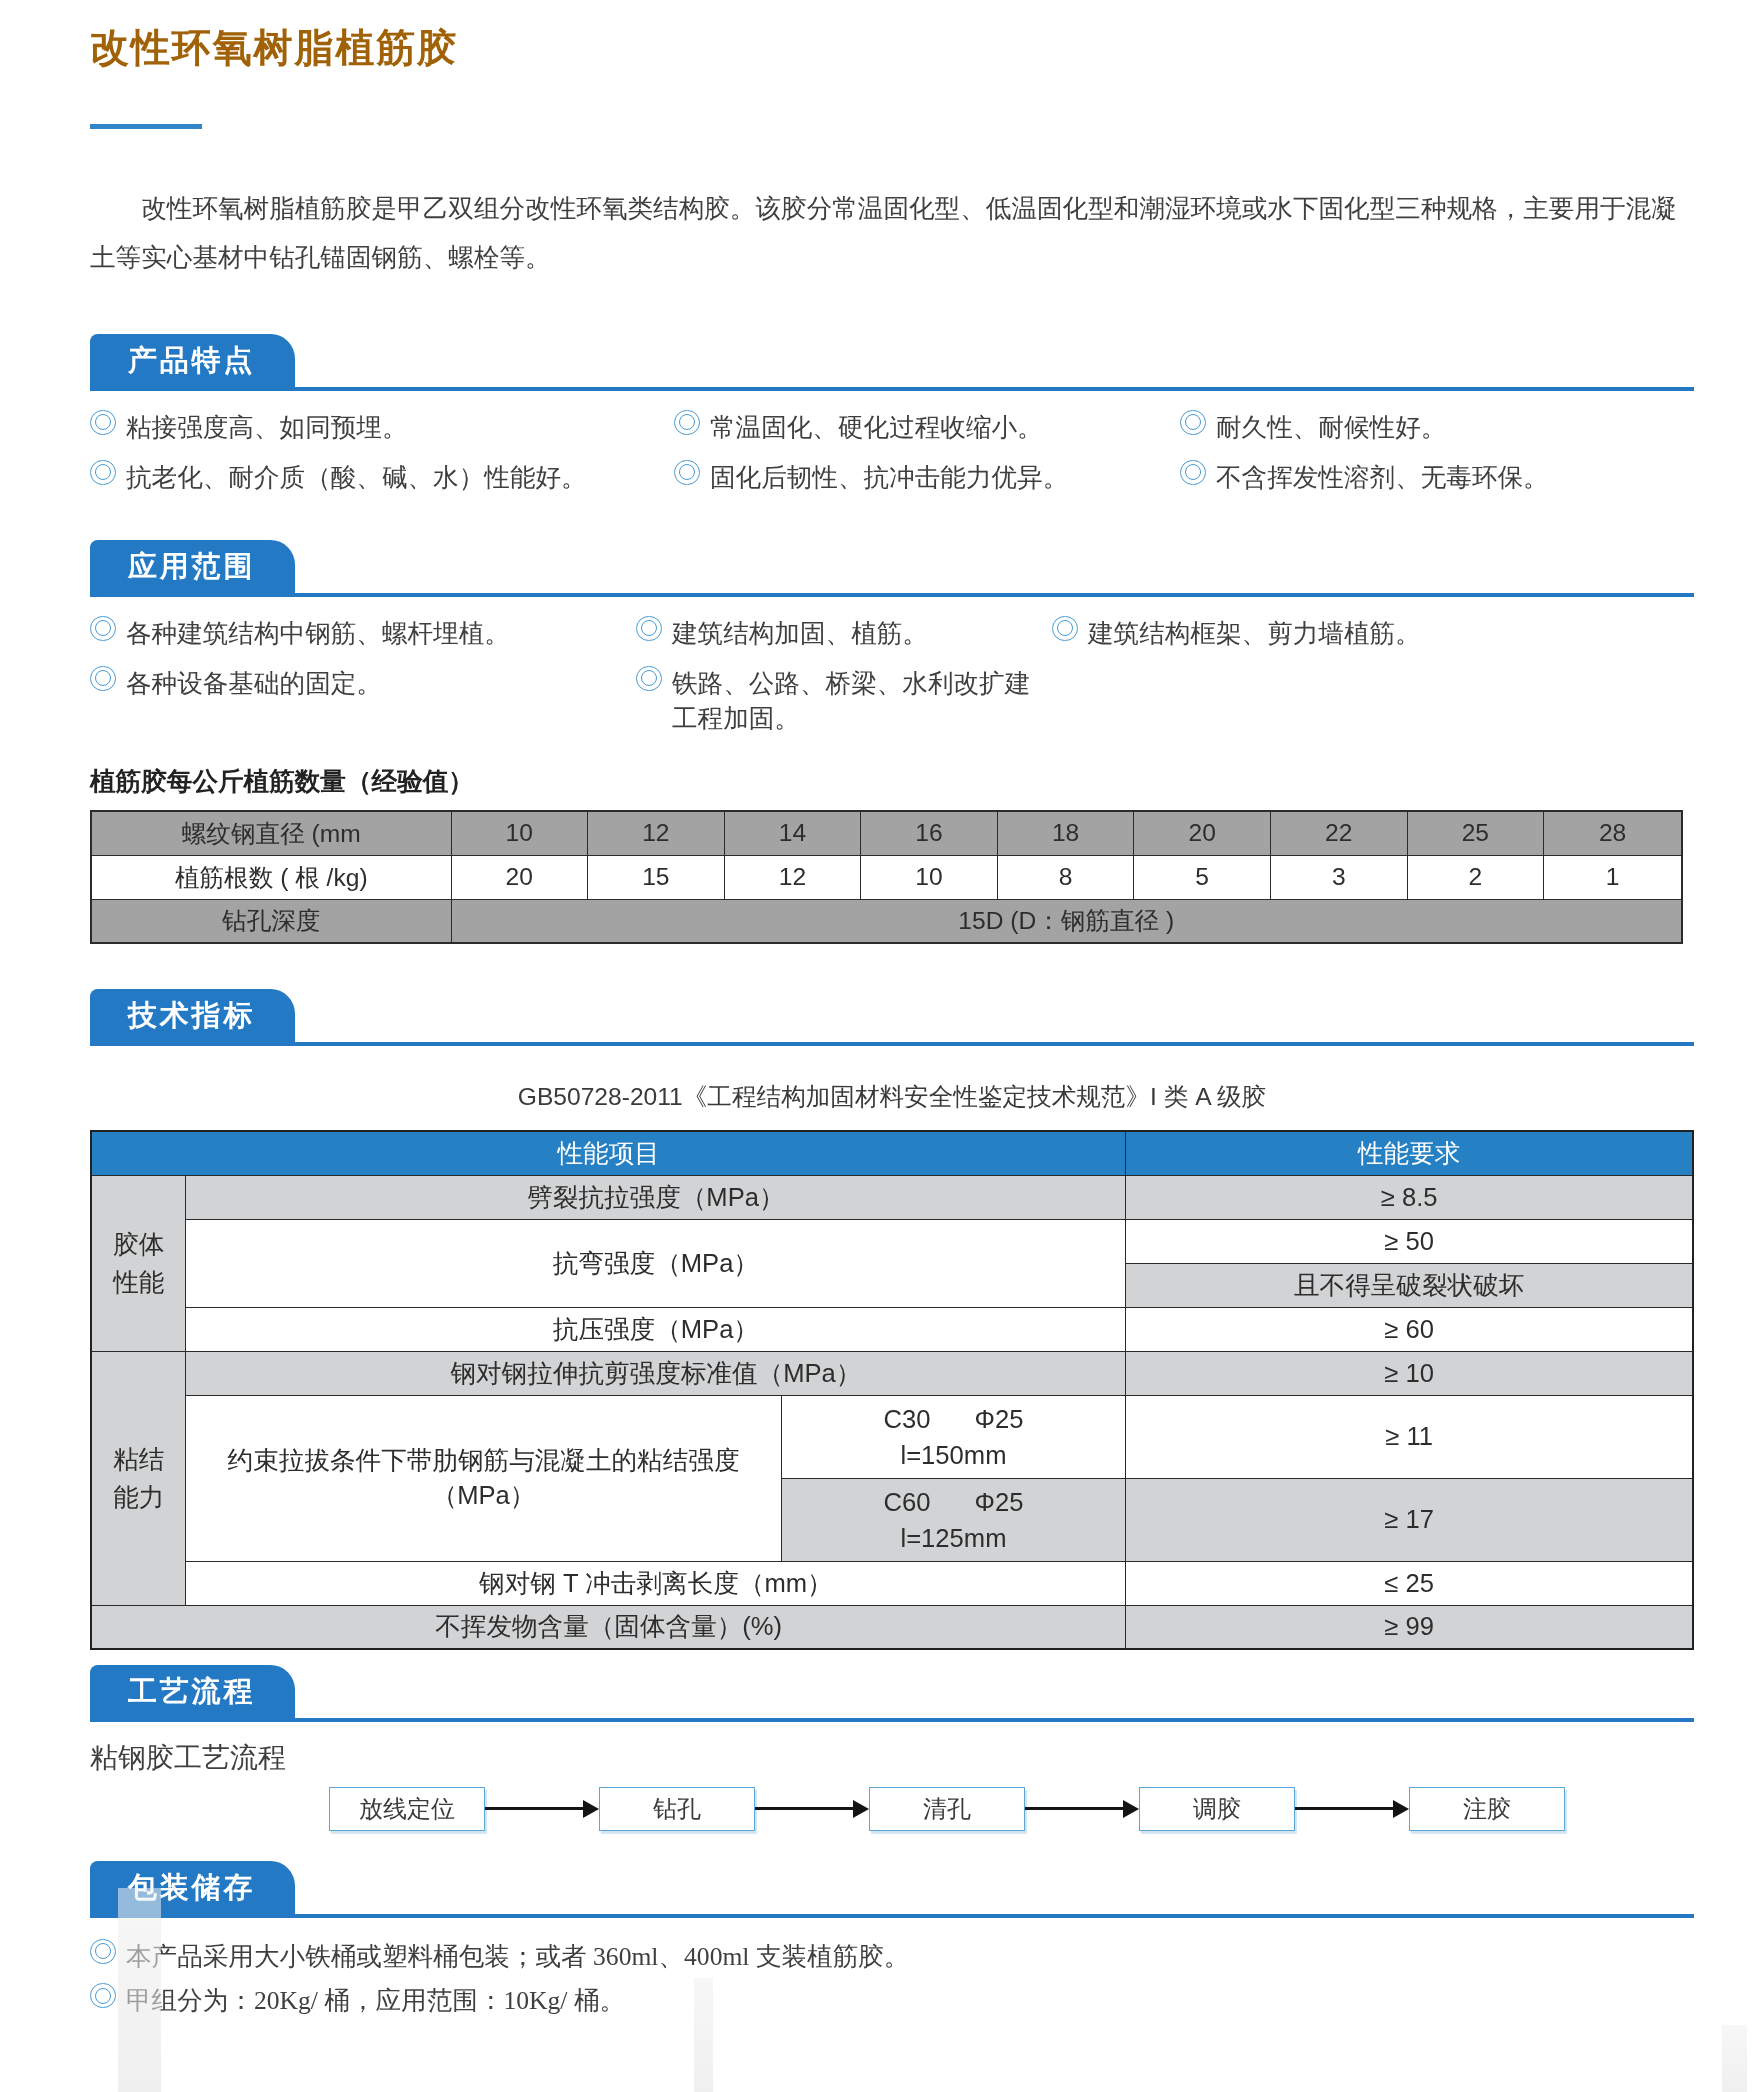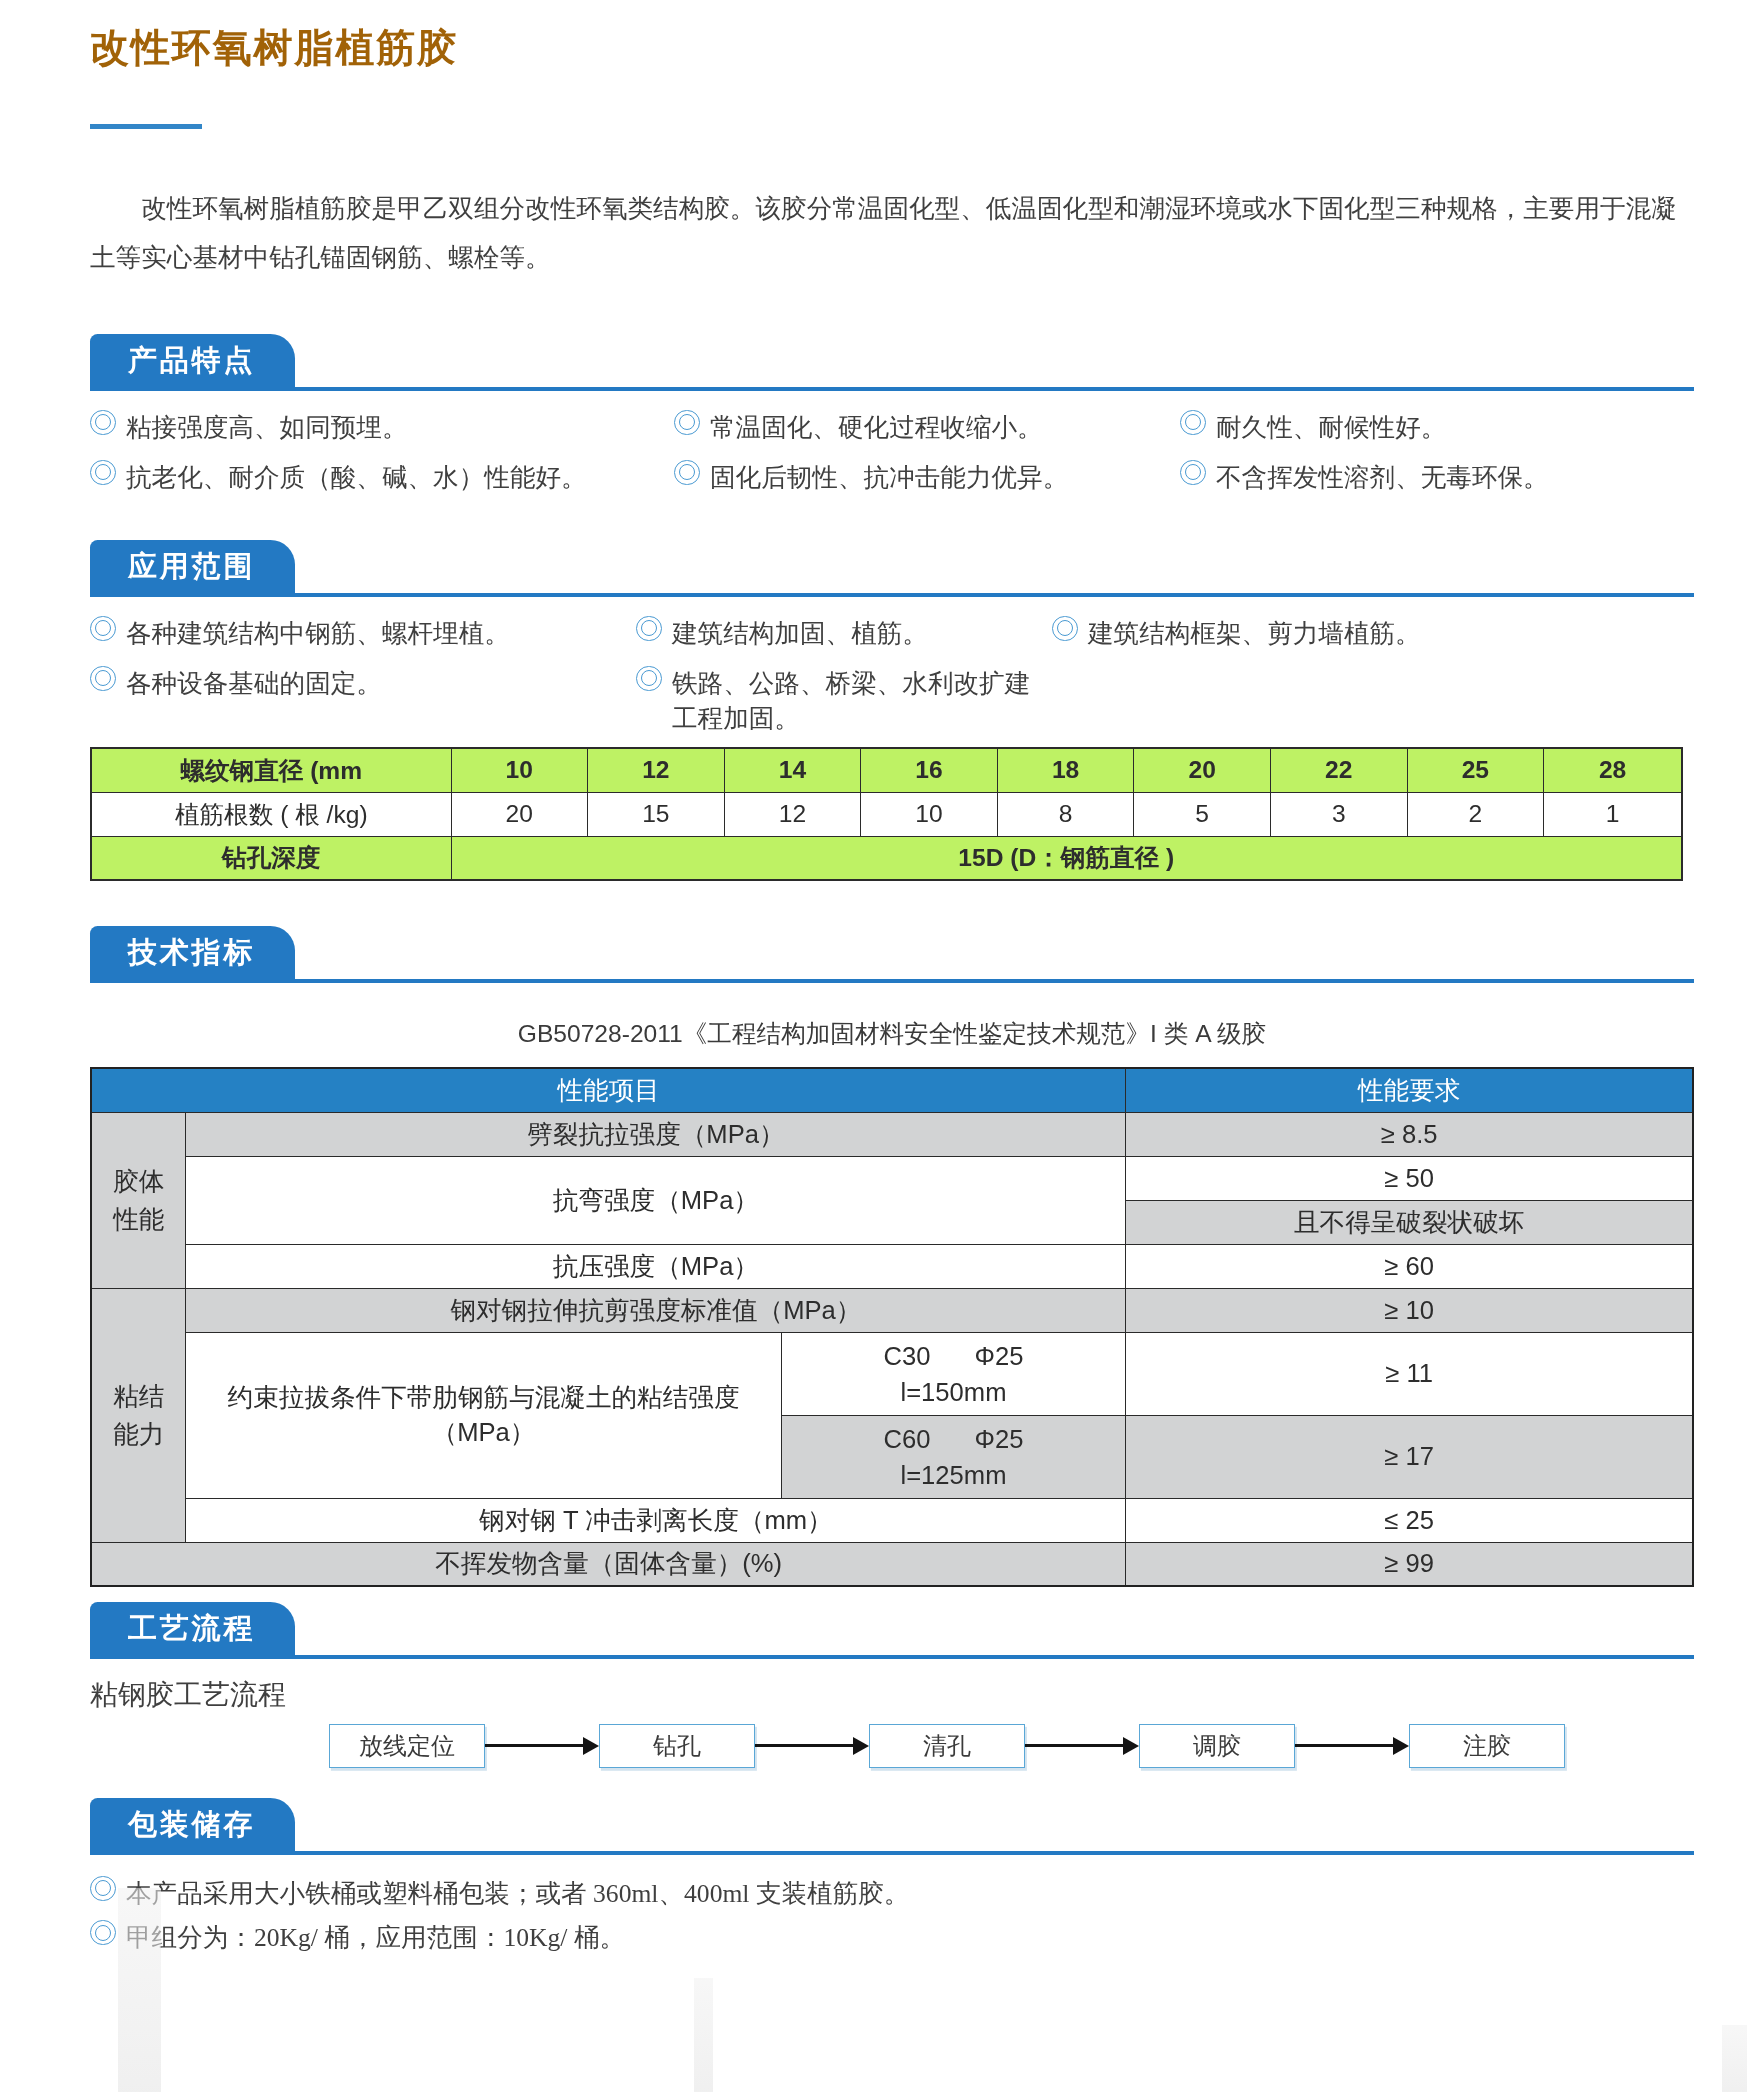--- a/index.html
+++ b/index.html
@@ -37,21 +37,21 @@
   }
   .bullseye::after { content:""; width:14px; height:14px; border:1.9px solid #4a9ad2; border-radius:50%; }
 
   
   .qty-label { margin-top:28px; font-size:25.6px; font-weight:bold; color:#222222; }
   table { border-collapse:collapse; }
   .qty-table { margin-top:11.4px; width:1593px; font-size:24.6px; text-align:center; color:#2d2d2d; }
   .qty-table td { border:1.9px solid #2b2b2b; height:44px; padding:0 5.7px; }
   .qty-table { border:2.8px solid #2b2b2b; }
   .qty-table .row-label { width:360px; }
-  .qty-table tr.g td { background:#bef264;font-weight:bold; }
+  .qty-table tr.g td { background:#a3a3a3; }
   .qty-table tr.w td { background:#ffffff; }
 
   
   .tech-caption { margin-top:34px; font-size:24.6px; color:#3a3a3a; text-align:center; }
   .tech-table { margin-top:17px; width:1604px; font-size:25.6px; text-align:center; color:#2d2d2d; border:2.8px solid #222222; }
   .tech-table td { border:1.9px solid #2a2a2a; height:44px; padding:1.9px 9.5px; }
   .tech-table tr.thead td { background:#2581c4; color:#ffffff; height:44px; font-size:25.6px; }
   .tech-table tr.g td { background:#d2d3d4; }
   .tech-table tr.w td { background:#ffffff; }
   .tech-table td.group { background:#d2d3d4; width:95px; line-height:38px; padding:5.7px 17px; }
@@ -160,20 +160,21 @@
           <span class="bullseye"></span>
           <span>各种设备基础的固定。</span>
         </div>
       <div class="bullet-item">
           <span class="bullseye"></span>
           <span>铁路、公路、桥梁、水利改扩建工程加固。</span>
         </div>
     </div>
   </section>
 
+  <p class="qty-label">植筋胶每公斤植筋数量（经验值）</p>
   <table class="qty-table">
     <tbody>
         <tr class="g">
       <td class="row-label">螺纹钢直径 (mm</td>
       <td>10</td>
       <td>12</td>
       <td>14</td>
       <td>16</td>
       <td>18</td>
       <td>20</td>

